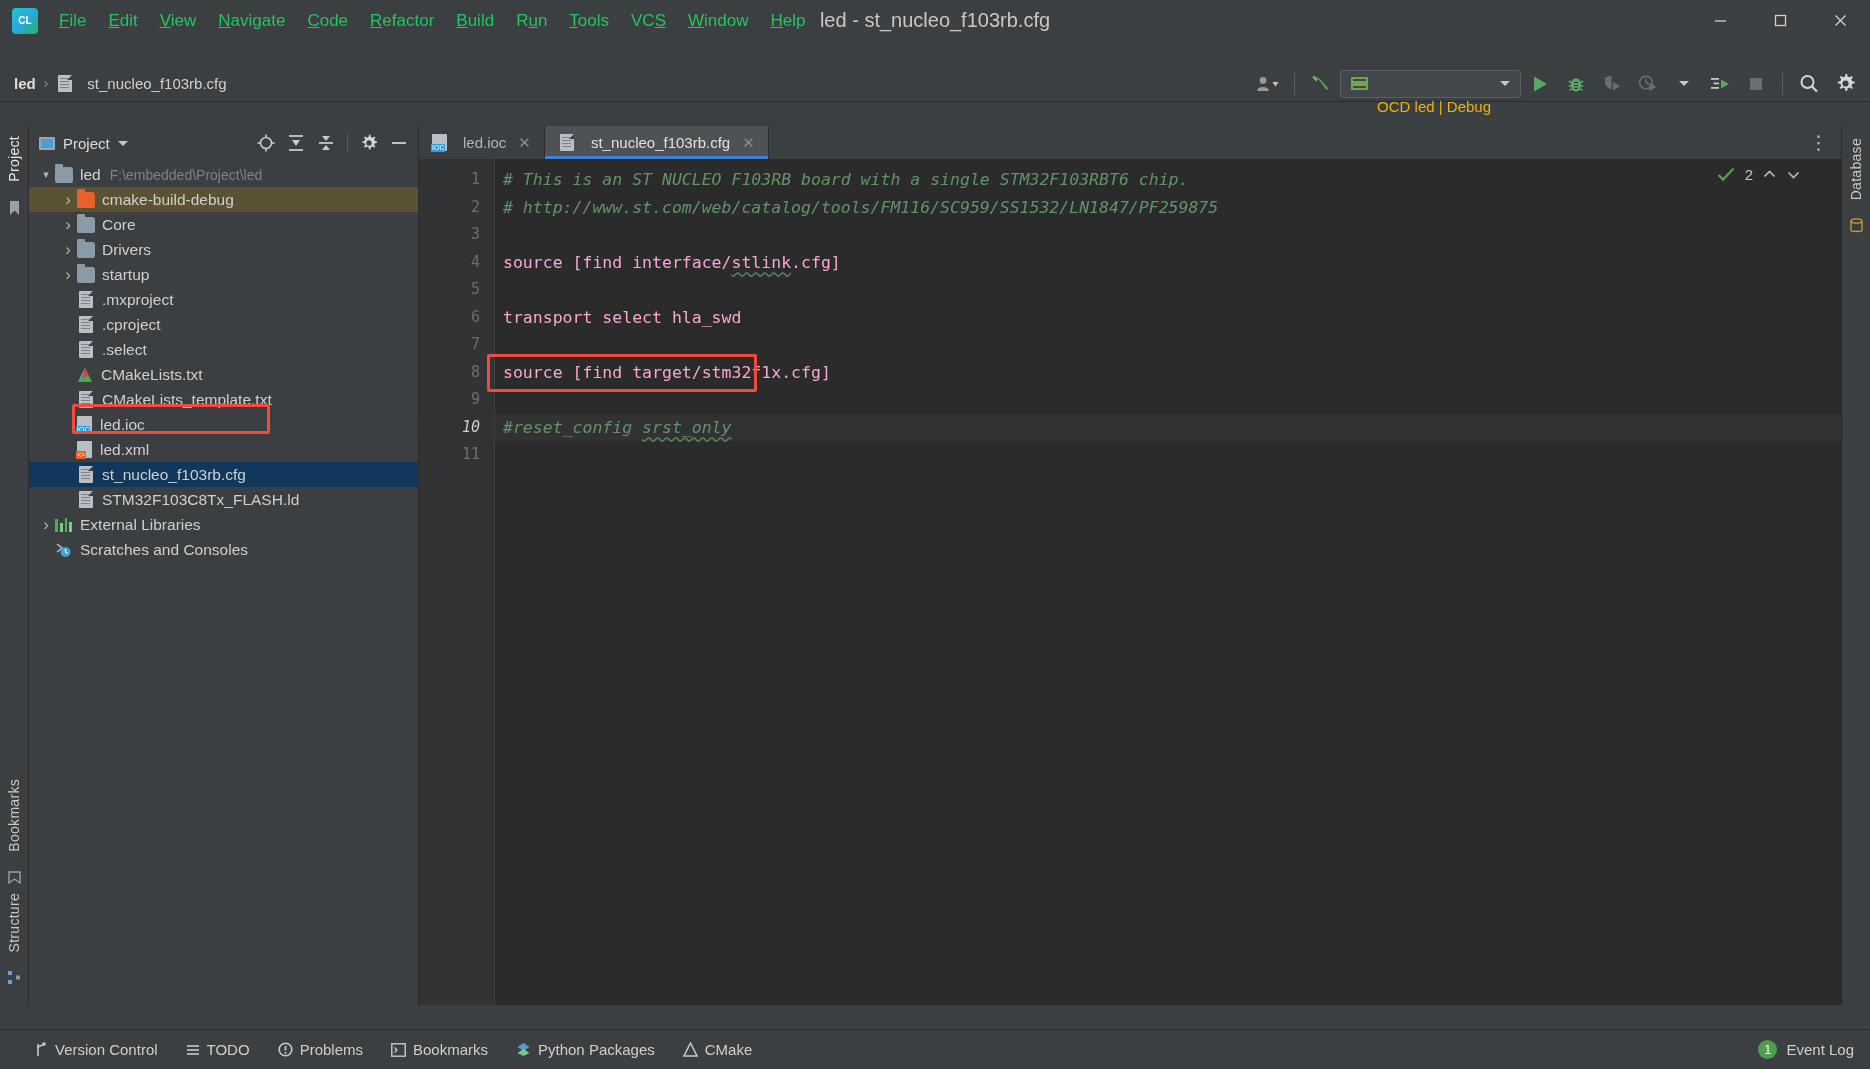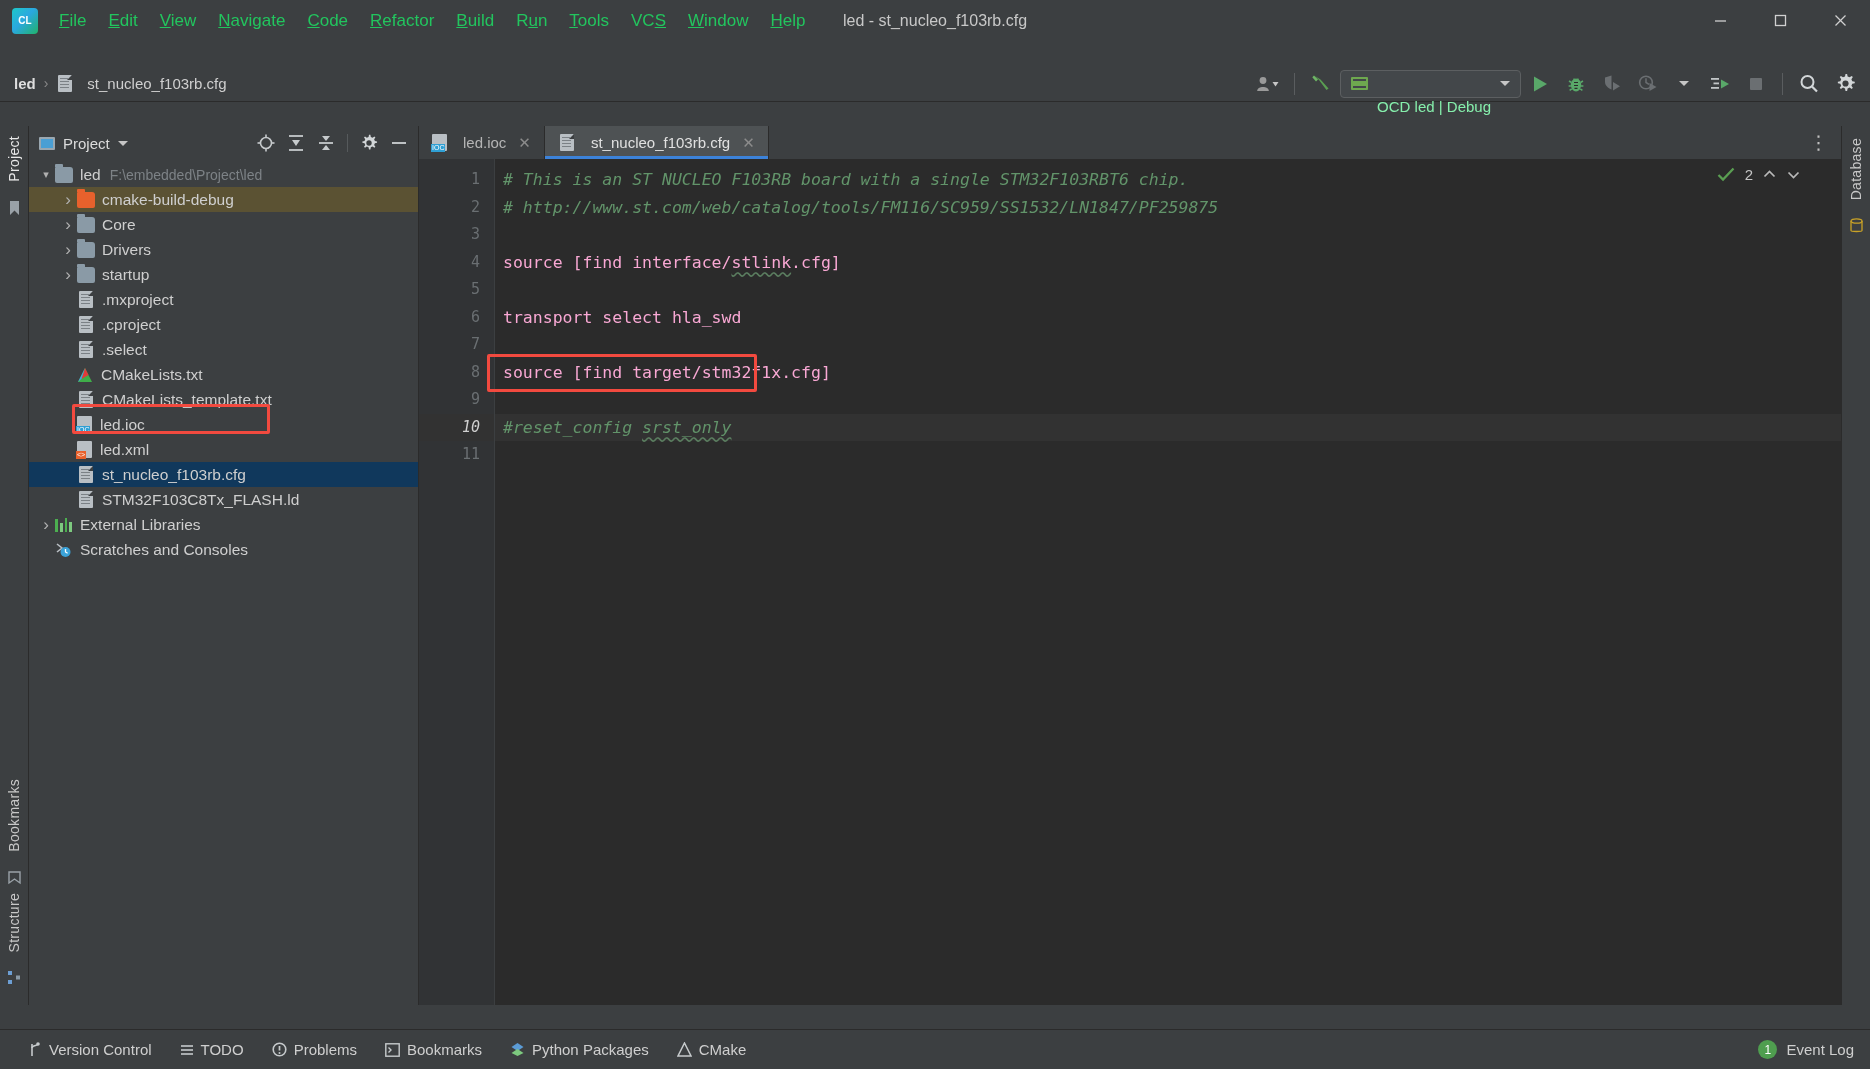--- a/index.html
+++ b/index.html
@@ -24,42 +24,42 @@
     font-size:10px;font-weight:bold;color:#ffffff;
     font-family:"Liberation Sans",sans-serif;
   }
   .menu-item{
     font-size:17px; color:#22c55e; padding:5px 11px; cursor:default; white-space:nowrap;
   }
   .menu-item u{ text-decoration:underline; }
   .win-title{
     position:absolute; left:0; right:0; top:0; height:41px;
     display:flex; align-items:center; justify-content:center;
-    font-size:16px; color:#c8c8c8; pointer-events:none;
+    font-size:20px; color:#c8c8c8; pointer-events:none;
   }
   .win-controls{ position:absolute; right:0; top:0; height:41px; display:flex; align-items:center; }
   .win-btn{ width:60px;height:41px;display:flex;align-items:center;justify-content:center;
             font-size:17px;color:#d0d0d0; }
 
   
   .navbar{
     height:37px;min-height:37px;display:flex;align-items:center;
     background:#3c3f41;border-bottom:1px solid #2b2b2b;padding-left:14px;position:relative;
   }
   .crumb{ font-size:15px;color:#cfcfcf;display:flex;align-items:center;gap:6px; }
   .crumb.bold{ font-weight:bold;color:#dedede; }
   .crumb-sep{ color:#8a8a8a;margin:0 8px;font-size:14px; }
   .tb-right{ position:absolute;right:8px;top:0;height:37px;display:flex;align-items:center;gap:2px; }
   .tb-btn{ width:34px;height:30px;display:flex;align-items:center;justify-content:center;border-radius:3px;}
   .tb-sep{ width:1px;height:22px;background:#5a5d5f;margin:0 7px; }
   .runcfg{
     display:flex;align-items:center;gap:9px;height:28px;padding:0 10px;
     border:1px solid #5c5f61;border-radius:4px;background:#43474a;
   }
-  .runcfg-label{ font-size:15px;color:#86efac;white-space:nowrap;margin-top:46px; }
+  .runcfg-label{ font-size:15px;color:#eab308;white-space:nowrap;margin-top:46px; }
   .chip-mcu{
     width:17px;height:13px;background:#6ea84f;border-radius:1px;position:relative;
   }
   .chip-mcu::before,.chip-mcu::after{
     content:"";position:absolute;left:2px;right:2px;height:2px;background:#43474a;
   }
   .chip-mcu::before{top:2px;} .chip-mcu::after{bottom:2px;}
   .caret{ width:0;height:0;border-left:5px solid transparent;border-right:5px solid transparent;
           border-top:5px solid #c6c6c6; }
 
@@ -174,21 +174,21 @@
   .inspect{
     position:absolute;right:40px;top:7px;display:flex;align-items:center;gap:9px;z-index:10;
     font-family:"Liberation Sans",sans-serif;
   }
   .insp-count{ font-size:15px;color:#c5c5c5; }
   .insp-chev{ font-size:14px;color:#b9b9b9; }
 
   
   .statusbar{
     height:40px;min-height:40px;background:#3c3f41;border-top:1px solid #2b2b2b;
-    display:flex;align-items:center;padding-left:16px;gap:4px;position:relative;
+    display:flex;align-items:center;padding-left:22px;gap:4px;position:relative;
   }
   .sb-item{ display:flex;align-items:center;gap:7px;font-size:15px;color:#cfcfcf;padding:4px 12px;border-radius:3px; }
   .sb-right{ position:absolute;right:16px;display:flex;align-items:center;gap:9px; }
   .sb-badge{
     width:19px;height:19px;border-radius:50%;background:#4f9e4f;color:#fff;
     font-size:12px;display:flex;align-items:center;justify-content:center;
   }
   svg{ display:block; }
 </style>
 </head>

